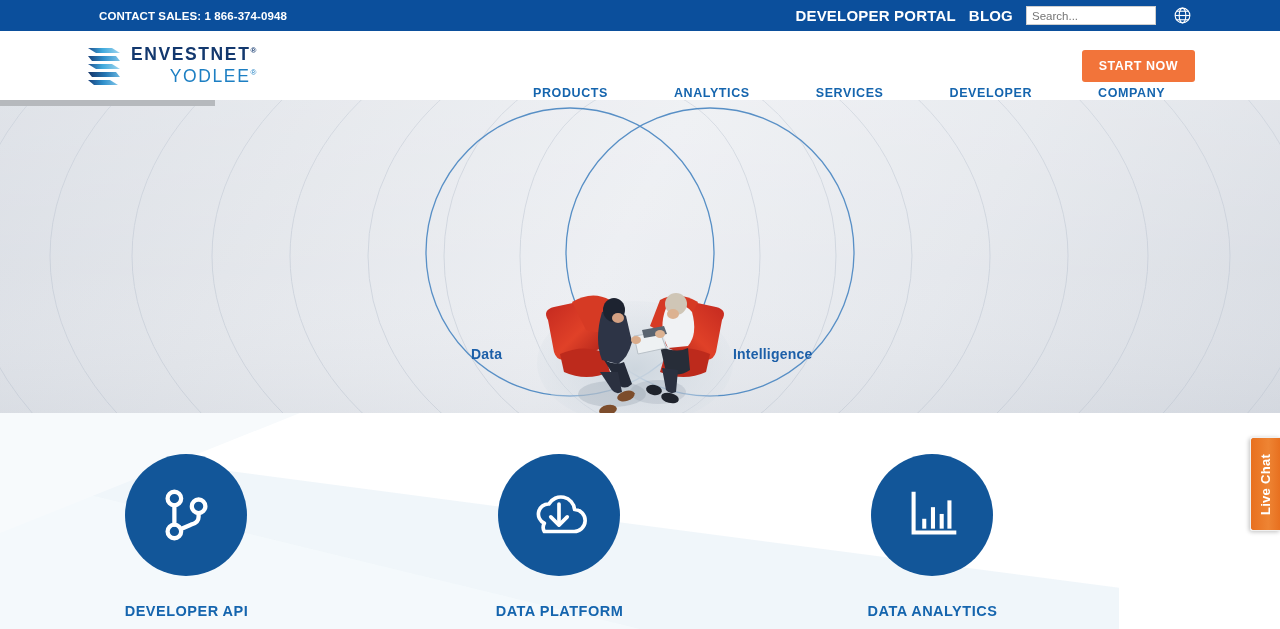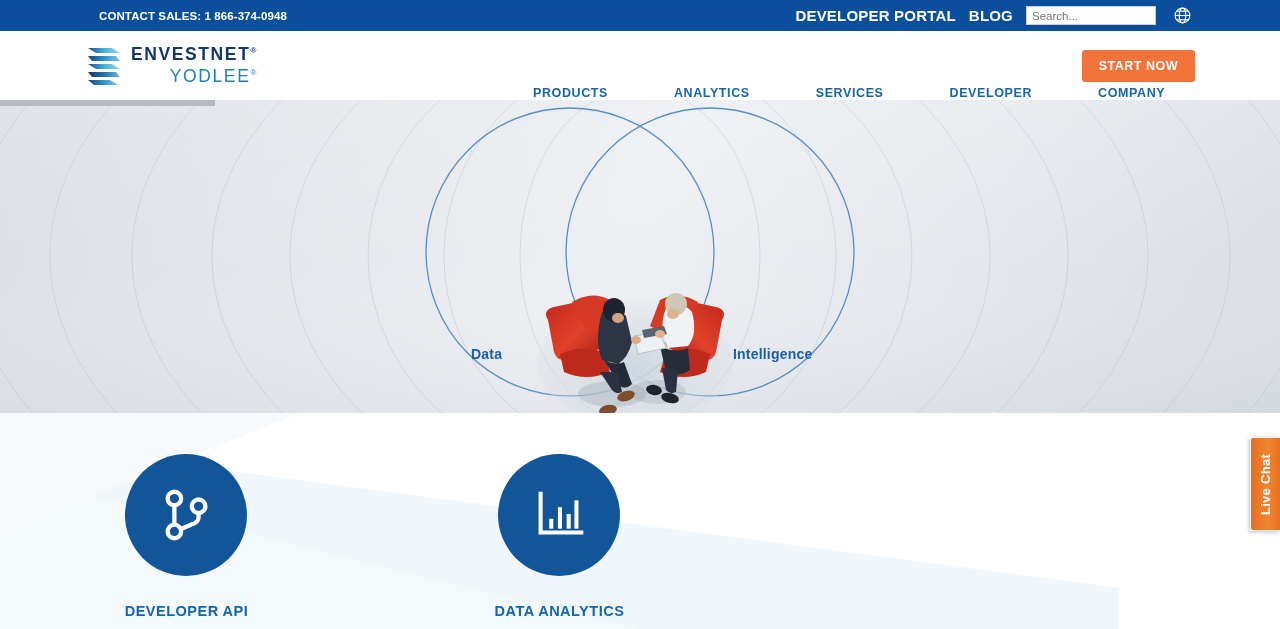--- a/index.html
+++ b/index.html
@@ -342,20 +342,30 @@
             <circle cx="20" cy="15" r="7"></circle>
             <circle cx="20" cy="49" r="7"></circle>
             <circle cx="45" cy="23" r="7"></circle>
             <line x1="20" y1="22" x2="20" y2="42"></line>
             <path d="M45,30 v4 q0,6 -8,8 l-9,4"></path>
           </svg>
         </div>
         <div class="feature-label">DEVELOPER API</div>
       </div>
 
+      <div class="feature">
+        <div class="feature-circle">
+          <svg width="66" height="66" viewBox="0 0 72 64" fill="none" stroke="#ffffff" stroke-width="4" stroke-linecap="round" stroke-linejoin="round">
+            <path d="M20,50 h32 a12,12 0 0 0 1,-24 a15,15 0 0 0 -28,-6 a11,11 0 0 0 -5,21 a9,9 0 0 0 0,9 Z"></path>
+            <line x1="36" y1="20" x2="36" y2="42"></line>
+            <polyline points="27,34 36,43 45,34"></polyline>
+          </svg>
+        </div>
+        <div class="feature-label">DATA PLATFORM</div>
+      </div>
 
       <div class="feature">
         <div class="feature-circle">
           <svg width="62" height="62" viewBox="0 0 64 64" fill="none" stroke="#ffffff" stroke-width="4.2" stroke-linecap="square">
             <polyline points="13,10 13,50 55,50"></polyline>
             <line x1="24" y1="38" x2="24" y2="44"></line>
             <line x1="33" y1="26" x2="33" y2="44"></line>
             <line x1="42" y1="33" x2="42" y2="44"></line>
             <line x1="50" y1="19" x2="50" y2="44"></line>
           </svg>

